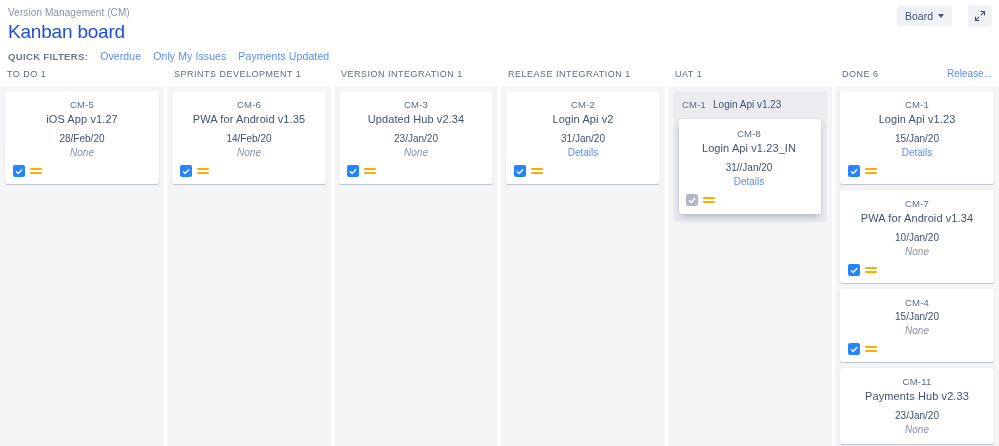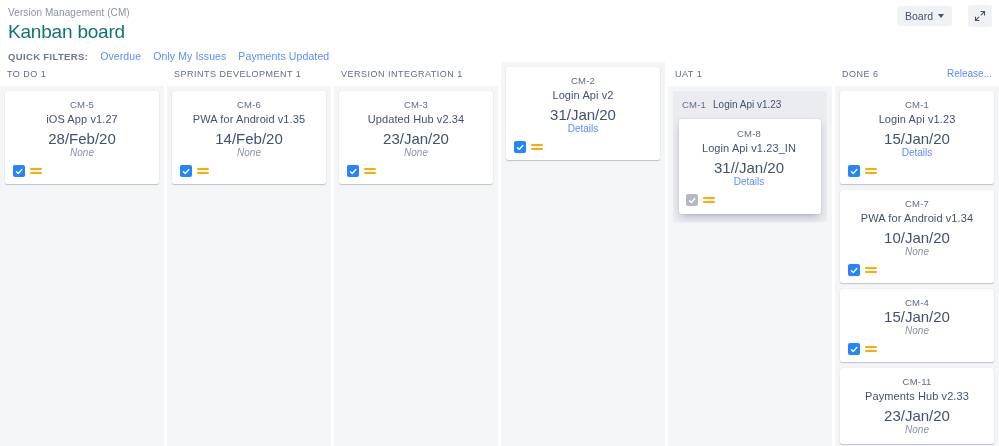--- a/index.html
+++ b/index.html
@@ -22,21 +22,21 @@
     height: 62px;
   }
   .breadcrumb {
     font-size: 10px;
     color: #8c92a4;
     line-height: 13px;
     letter-spacing: .1px;
   }
   .page-title {
     font-size: 19px;
-    color: #0f766e;
+    color: #1d4ed8;
     font-weight: 400;
     line-height: 24px;
     margin: 1px 0 0 0;
     letter-spacing: -.2px;
   }
   .quick-filters {
     display: flex;
     align-items: center;
     margin-top: 6px;
     gap: 12px;
@@ -149,21 +149,21 @@
     letter-spacing: .2px;
   }
   .card-title {
     font-size: 11px;
     color: #42526e;
     line-height: 15px;
     margin-bottom: 5px;
     letter-spacing: .1px;
   }
   .card-date {
-    font-size: 15px;
+    font-size: 10px;
     color: #42526e;
     line-height: 14px;
   }
   .card-sub {
     font-size: 10px;
     color: #8993a4;
     font-style: italic;
     line-height: 14px;
   }
   .card-link {
@@ -324,20 +324,23 @@
               </span>
               <span class="icon-priority">
                 <i></i>
                 <i></i>
               </span>
             </div>
           </div>
         </div>
       </div>
       <div class="column">
+        <div class="col-header">
+          <span class="col-title">RELEASE INTEGRATION 1</span>
+        </div>
         <div class="col-body">
           <div class="card">
             <div class="card-key">CM-2</div>
             <div class="card-title">Login Api v2</div>
             <div class="card-date">31/Jan/20</div>
             <div class="card-link">Details</div>
             <div class="card-icons">
               <span class="icon-type">
                 <svg width="9" height="9" viewBox="0 0 10 10">
                   <path d="M1.6 5.2l2 2 4-4.4" stroke="#ffffff" stroke-width="1.5" fill="none" stroke-linecap="round" stroke-linejoin="round"></path>

